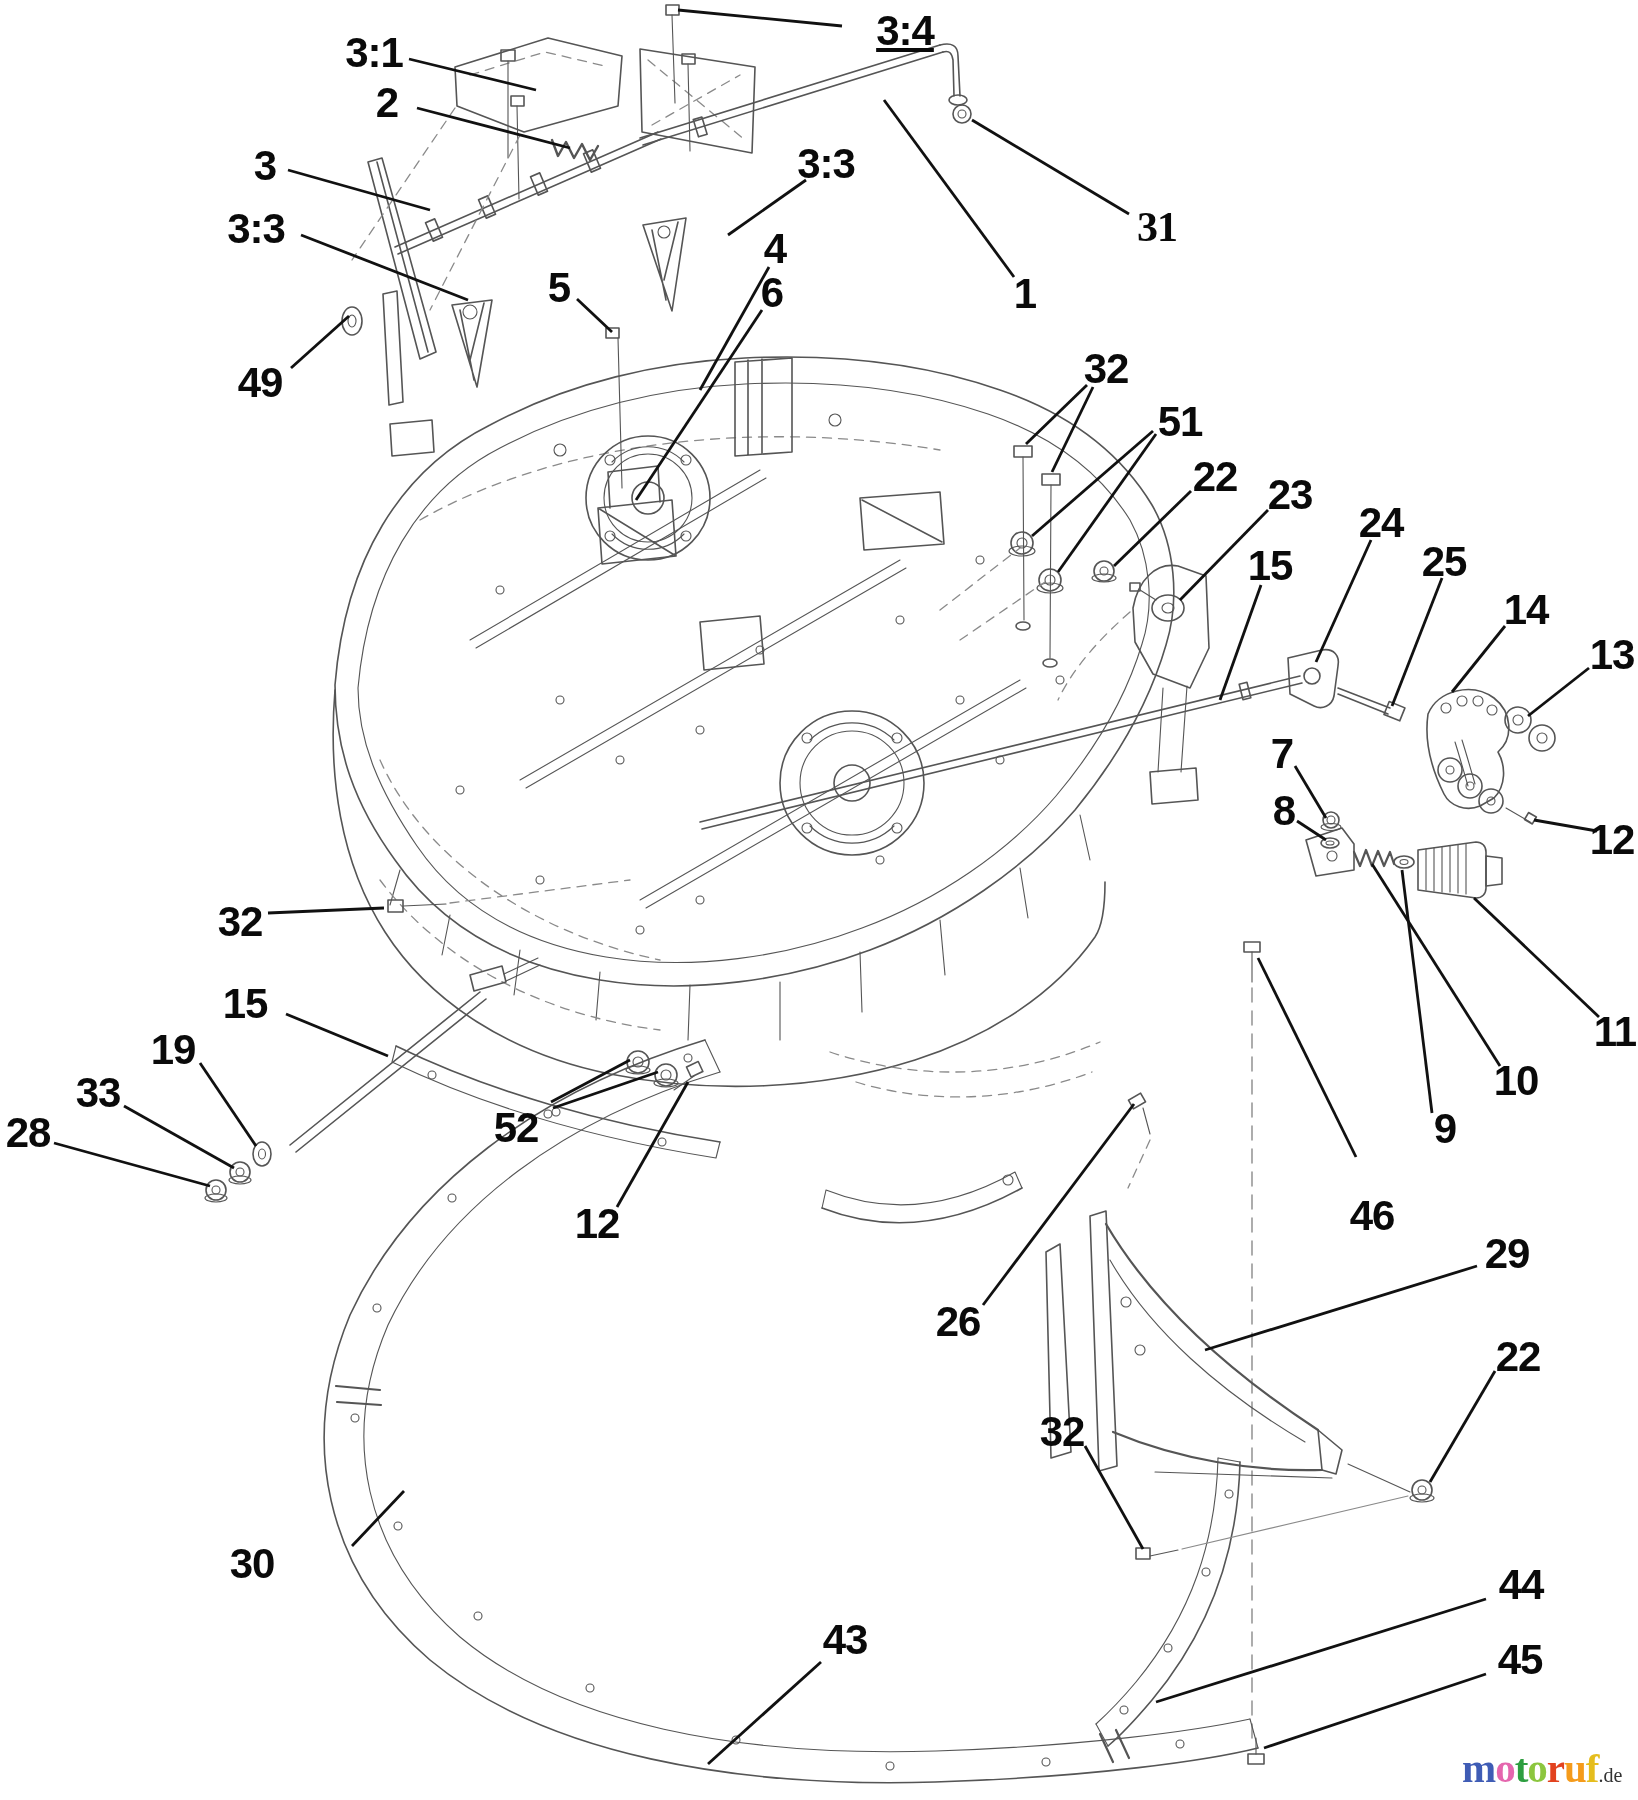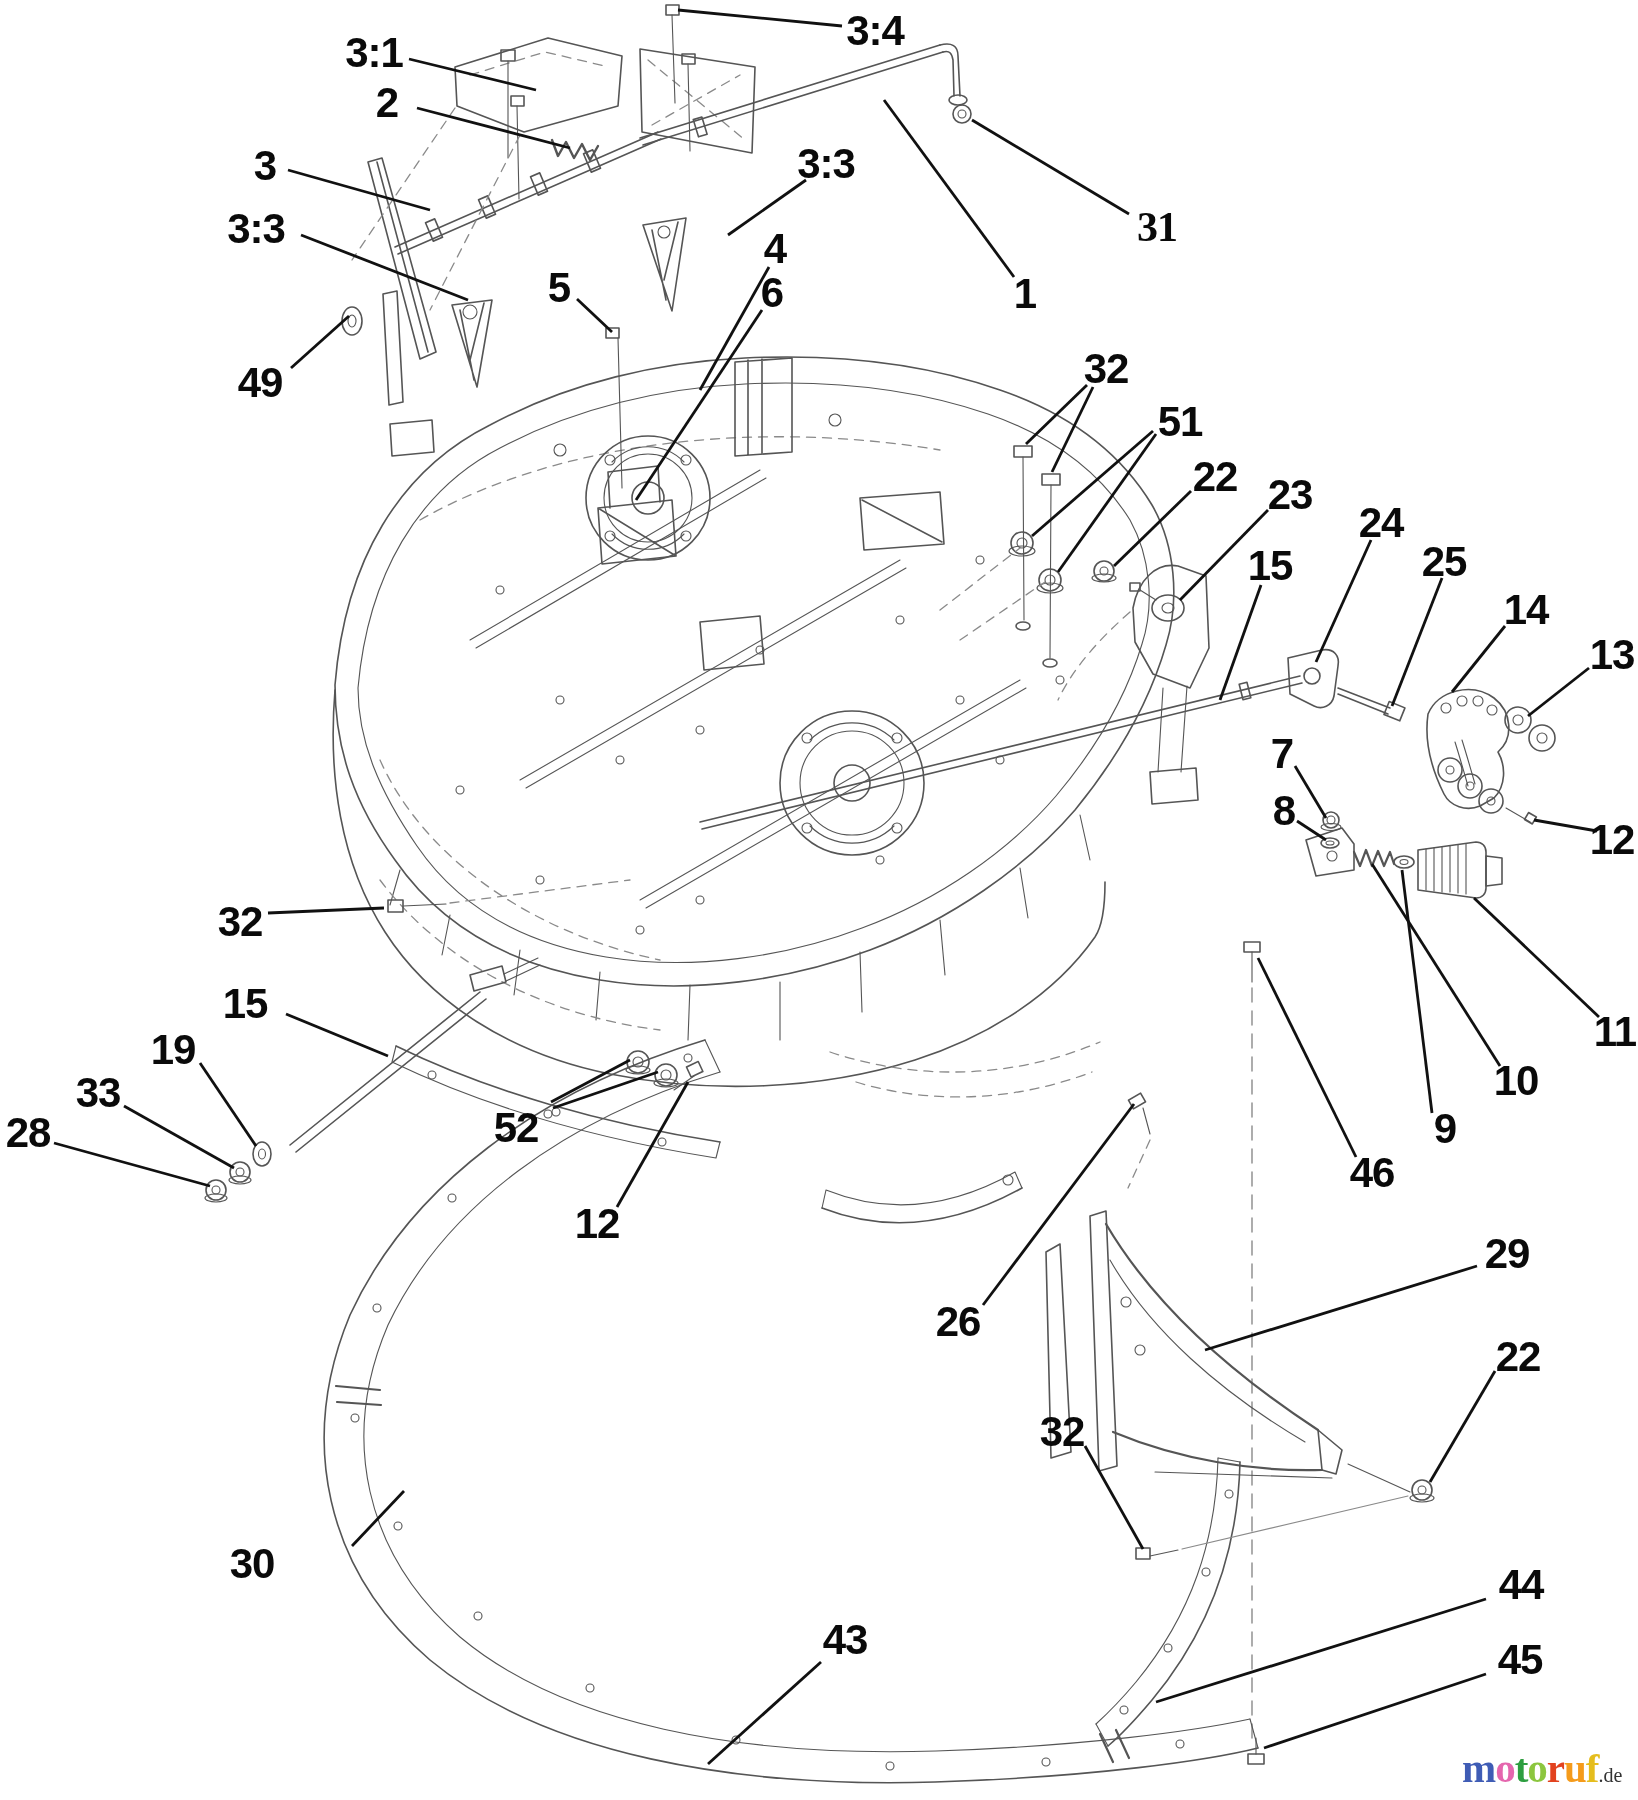--- a/index.html
+++ b/index.html
@@ -356,21 +356,21 @@
         <line x1="1495" y1="1371" x2="1430" y2="1482"></line>
         <line x1="1085" y1="1446" x2="1143" y2="1549"></line>
         <line x1="352" y1="1546" x2="404" y2="1491"></line>
         <line x1="821" y1="1662" x2="708" y2="1764"></line>
         <line x1="1486" y1="1599" x2="1156" y2="1702"></line>
         <line x1="1486" y1="1674" x2="1264" y2="1748"></line>
       </g>
 </svg>
 
 <div style="position:absolute;left:0;top:0;width:1638px;height:1800px;">
-      <div class="callout" style="left: 875px; top: 31px;">3:4</div>
+      <div class="callout" style="left: 905px; top: 31px; text-decoration: underline;">3:4</div>
       <div class="callout" style="left: 374px; top: 53px;">3:1</div>
       <div class="callout" style="left: 387px; top: 103px;">2</div>
       <div class="callout" style="left: 265px; top: 166px;">3</div>
       <div class="callout" style="left: 256px; top: 229px;">3:3</div>
       <div class="callout" style="left: 260px; top: 383px;">49</div>
       <div class="callout" style="left: 559px; top: 288px;">5</div>
       <div class="callout" style="left: 826px; top: 164px;">3:3</div>
       <div class="callout" style="left: 775px; top: 249px;">4</div>
       <div class="callout" style="left: 772px; top: 293px;">6</div>
       <div class="callout" style="left: 1157px; top: 227px; font-family: Liberation Serif, serif;">31</div>
@@ -383,21 +383,21 @@
       <div class="callout" style="left: 1270px; top: 566px;">15</div>
       <div class="callout" style="left: 1444px; top: 562px;">25</div>
       <div class="callout" style="left: 1526px; top: 610px;">14</div>
       <div class="callout" style="left: 1612px; top: 655px;">13</div>
       <div class="callout" style="left: 1282px; top: 754px;">7</div>
       <div class="callout" style="left: 1284px; top: 811px;">8</div>
       <div class="callout" style="left: 1612px; top: 840px;">12</div>
       <div class="callout" style="left: 1615px; top: 1032px;">11</div>
       <div class="callout" style="left: 1516px; top: 1081px;">10</div>
       <div class="callout" style="left: 1445px; top: 1129px;">9</div>
-      <div class="callout" style="left: 1372px; top: 1173px;">46</div>
+      <div class="callout" style="left: 1372px; top: 1216px;">46</div>
       <div class="callout" style="left: 240px; top: 922px;">32</div>
       <div class="callout" style="left: 245px; top: 1004px;">15</div>
       <div class="callout" style="left: 173px; top: 1050px;">19</div>
       <div class="callout" style="left: 98px; top: 1093px;">33</div>
       <div class="callout" style="left: 28px; top: 1133px;">28</div>
       <div class="callout" style="left: 516px; top: 1114px; margin-top: 14px;">52</div>
       <div class="callout" style="left: 597px; top: 1224px;">12</div>
       <div class="callout" style="left: 958px; top: 1322px;">26</div>
       <div class="callout" style="left: 1507px; top: 1254px;">29</div>
       <div class="callout" style="left: 1518px; top: 1357px;">22</div>

